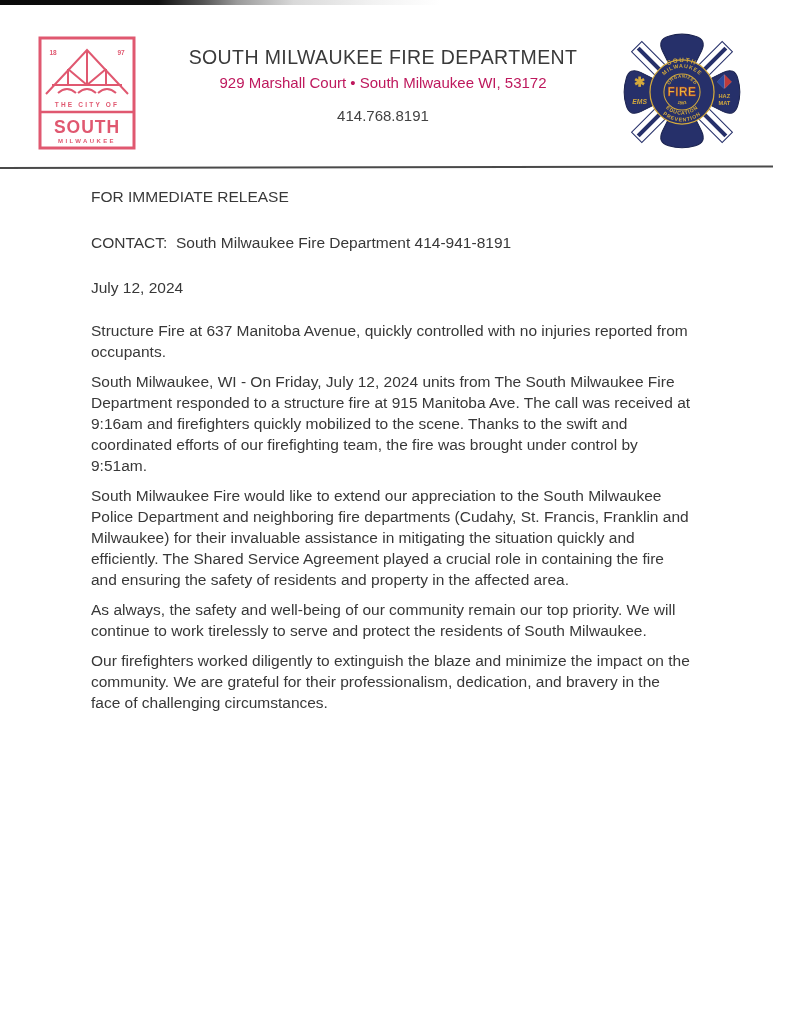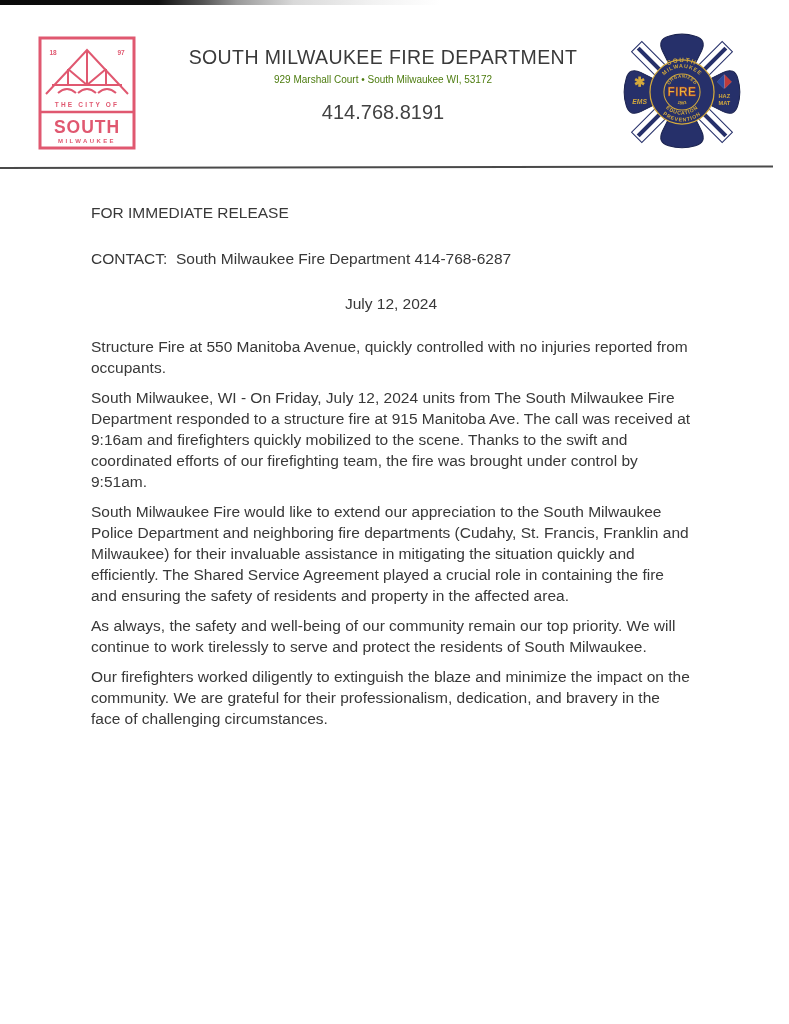--- a/index.html
+++ b/index.html
@@ -10,32 +10,32 @@
   
   #scan-bar{
     position:absolute;left:0;top:0;width:565px;height:5px;
     background:linear-gradient(to right,#0a0a0a 0%,#111 28%,#555 36%,#9a9a9a 42%,#d9d9d9 52%,#f2f2f2 66%,rgba(255,255,255,0) 78%);
     border-bottom-right-radius:3px;
   }
   
   #city-logo{position:absolute;left:38px;top:36px;}
   #header-text{position:absolute;left:160px;top:46px;width:446px;text-align:center;color:#3c3c3c;}
   #header-title{font-size:19.5px;letter-spacing:.4px;margin:0 0 5px 0;font-weight:400;color:#3a3a3a;}
-  #header-address{font-size:10px;margin:0 0 15px 0;color:#4d7c0f;}
-  #header-phone{font-size:20px;margin:16px;color:#424242;}
+  #header-address{font-size:15px;margin:0 0 15px 0;color:#be185d;}
+  #header-phone{font-size:15px;margin:16px;color:#424242;}
   #fd-badge{position:absolute;left:620px;top:30px;}
   #header-divider{
     position:absolute;left:0;top:167px;width:773px;height:2px;background:#4a4a4a;
     transform:rotate(-0.12deg);transform-origin:left center;
   }
   
-  #content{position:absolute;left:91px;top:202px;width:600px;font-size:15.5px;line-height:21px;}
+  #content{position:absolute;left:91px;top:186px;width:600px;font-size:15.5px;line-height:21px;}
   .intro-line{margin:0 0 25px 0;}
   .contact-line{margin:0 0 24px 0;white-space:pre-wrap;}
-  .date-line{margin:0 0 22px 0;text-align:center;}
+  .date-line{margin:0 0 22px 0;}
   .para{margin:0 0 9px 0;}
   #signature-block{margin-top:6px;}
   #signature-svg{display:block;margin-left:4px;}
   .sig-line{margin:0;}
 </style>
 </head>
 <body>
 
 <div id="page">
 
@@ -120,24 +120,24 @@
       <text font-size="4.2" font-weight="bold" letter-spacing="0.5" fill="#d3a93c"><textPath href="#arcOrg" startOffset="50%" text-anchor="middle">ORGANIZED</textPath></text>
       <text font-size="4.2" font-weight="bold" fill="#d3a93c"><textPath href="#arcYear" startOffset="50%" text-anchor="middle">1893</textPath></text>
       <text x="60" y="64" font-size="11.5" font-weight="bold" letter-spacing="0.5" fill="#e8b93f" stroke="#a33227" stroke-width="0.45" text-anchor="middle">FIRE</text>
     </svg>
   </div>
 
   <div id="header-divider"></div>
 
   <div id="content">
     <p class="intro-line">FOR IMMEDIATE RELEASE</p>
-    <p class="contact-line">CONTACT:  South Milwaukee Fire Department 414-768-6287</p>
+    <p class="contact-line">CONTACT:  South Milwaukee Fire Department 414-941-8191</p>
     <p class="date-line">July 12, 2024</p>
 
-    <p class="para">Structure Fire at 550 Manitoba Avenue, quickly controlled with no injuries reported from occupants.</p>
+    <p class="para">Structure Fire at 637 Manitoba Avenue, quickly controlled with no injuries reported from occupants.</p>
     <p class="para">South Milwaukee, WI - On Friday, July 12, 2024 units from The South Milwaukee Fire Department responded to a structure fire at 915 Manitoba Ave. The call was received at 9:16am and firefighters quickly mobilized to the scene. Thanks to the swift and coordinated efforts of our firefighting team, the fire was brought under control by 9:51am.</p>
     <p class="para">South Milwaukee Fire would like to extend our appreciation to the South Milwaukee Police Department and neighboring fire departments (Cudahy, St. Francis, Franklin and Milwaukee) for their invaluable assistance in mitigating the situation quickly and efficiently. The Shared Service Agreement played a crucial role in containing the fire and ensuring the safety of residents and property in the affected area.</p>
     <p class="para">As always, the safety and well-being of our community remain our top priority. We will continue to work tirelessly to serve and protect the residents of South Milwaukee.</p>
     <p class="para">Our firefighters worked diligently to extinguish the blaze and minimize the impact on the community. We are grateful for their professionalism, dedication, and bravery in the face of challenging circumstances.</p>
 
   </div>
 
 </div>
 
 </body></html>

